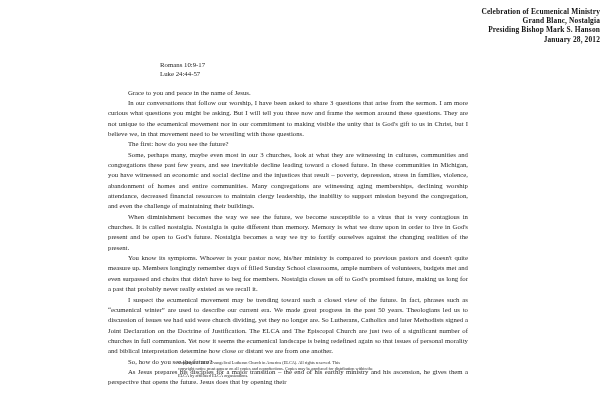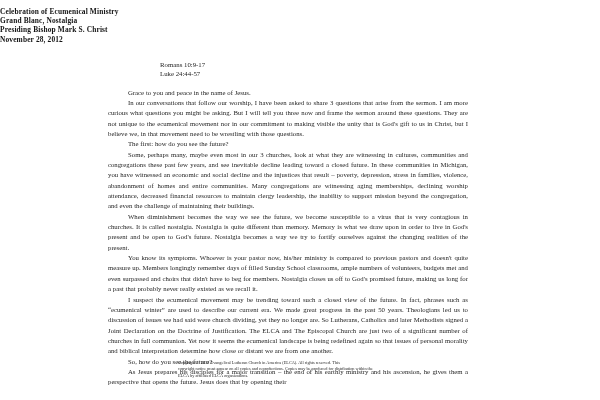--- a/index.html
+++ b/index.html
@@ -21,21 +21,21 @@
   .page {
     width: 600px;
     height: 400px;
     box-sizing: border-box;
     position: relative;
     background: #ffffff;
   }
 
   
   .doc-header {
-    text-align: left;
+    text-align: right;
     padding-top: 7px;
     line-height: 9.2px;
   }
   .doc-header .hline {
     font-weight: bold;
     font-size: 7.4px;
     letter-spacing: 0.02em;
     color: #141414;
     white-space: nowrap;
   }
@@ -83,22 +83,22 @@
   }
 </style>
 </head>
 <body>
 
 <div class="page">
 
   <div class="doc-header">
     <div class="hline">Celebration of Ecumenical Ministry</div>
     <div class="hline">Grand Blanc, Nostalgia</div>
-    <div class="hline">Presiding Bishop Mark S. Christ</div>
-    <div class="hline">November 28, 2012</div>
+    <div class="hline">Presiding Bishop Mark S. Hanson</div>
+    <div class="hline">January 28, 2012</div>
   </div>
 
   <div class="refs">
     <div class="ref">Romans 10:9-17</div>
     <div class="ref">Luke 24:44-57</div>
   </div>
 
   <div class="body-col">
     <p>Grace to you and peace in the name of Jesus.</p>
     <p>In our conversations that follow our worship, I have been asked to share 3 questions that arise from the sermon.  I am more curious what questions you might be asking.  But I will tell you three now and frame the sermon around these questions.  They are not unique to the ecumenical movement nor in our commitment to making visible the unity that is God's gift to us in Christ, but I believe we, in that movement need to be wrestling with those questions.</p>

